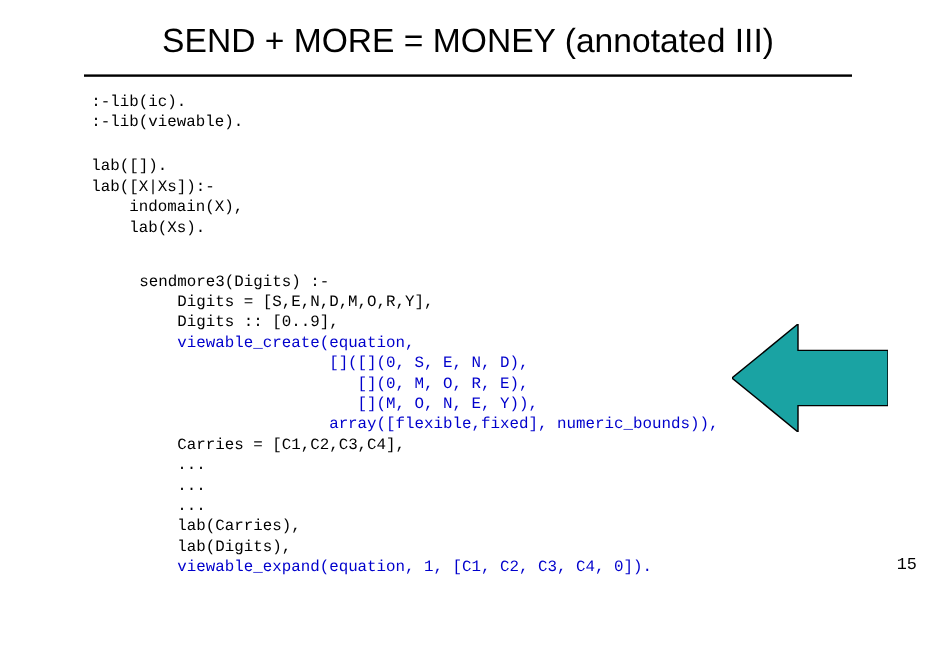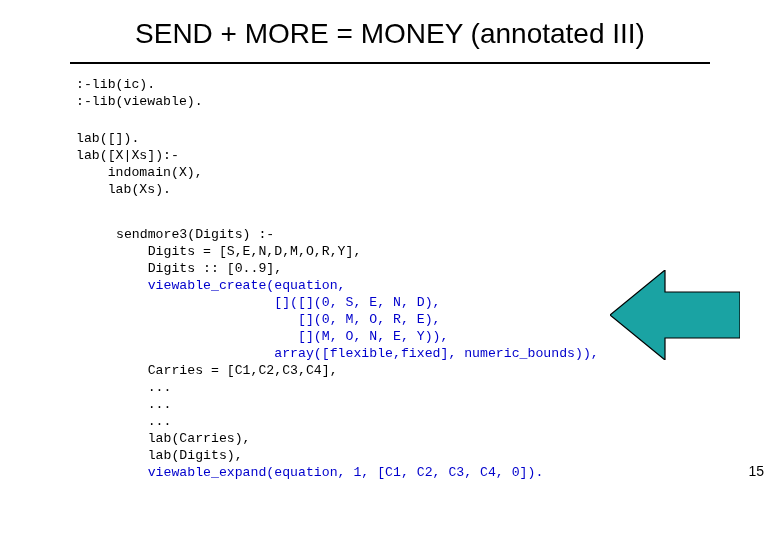--- a/index.html
+++ b/index.html
@@ -55,21 +55,21 @@
     top: 270px;
     width: 130px;
     height: 90px;
   }
   .pagenum {
     position: absolute;
     right: 16px;
     bottom: 14px;
     font-size: 14px;
     color: #000;
-    font-family: Liberation Sans, sans-serif;
+    font-family: Liberation Mono, monospace;
   }
 </style>
 </head>
 <body>
 
 <div class="slide">
 
   <div class="title">SEND + MORE = MONEY (annotated III)</div>
   <div class="hr"></div>
 

